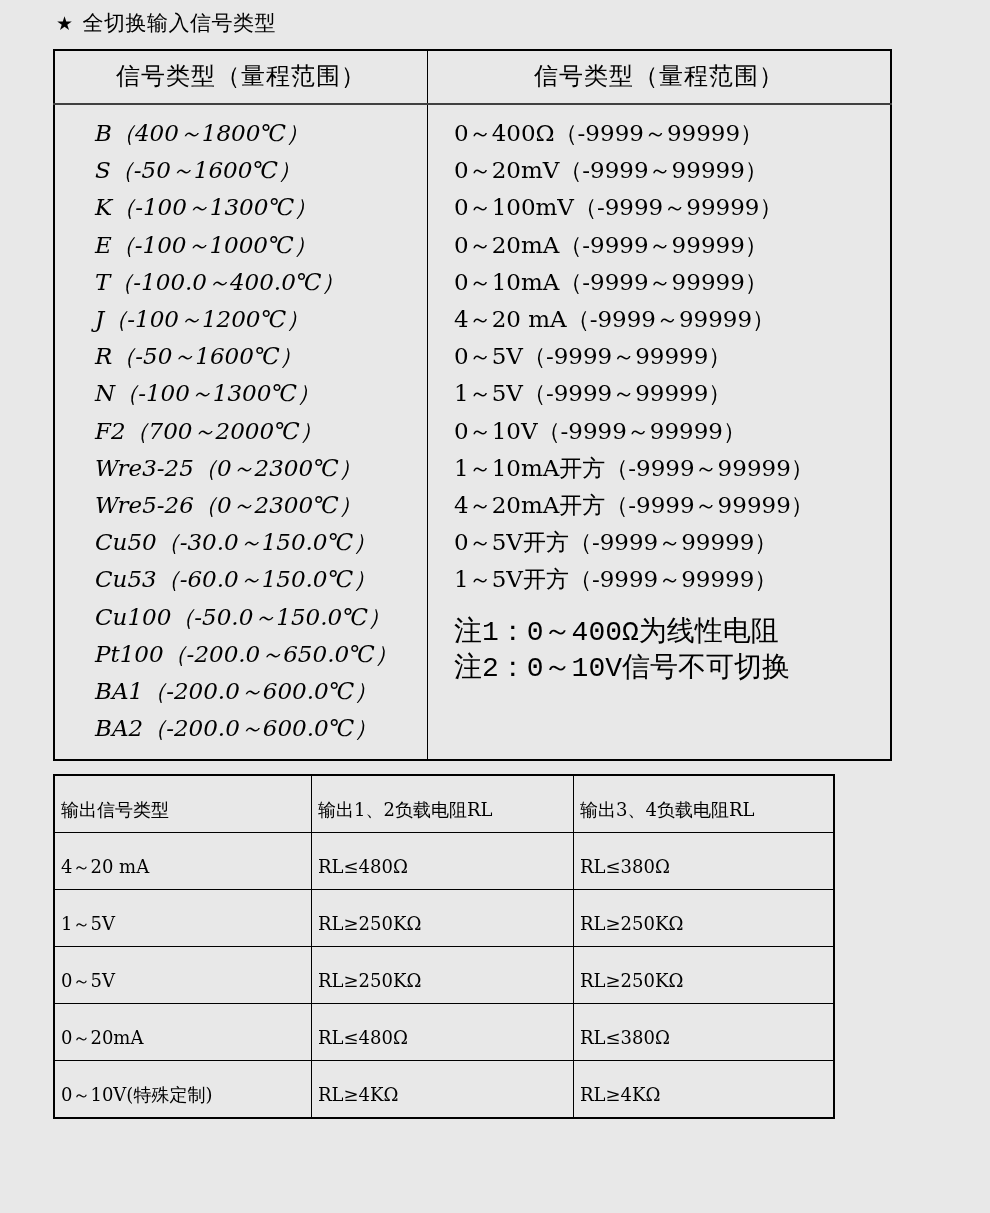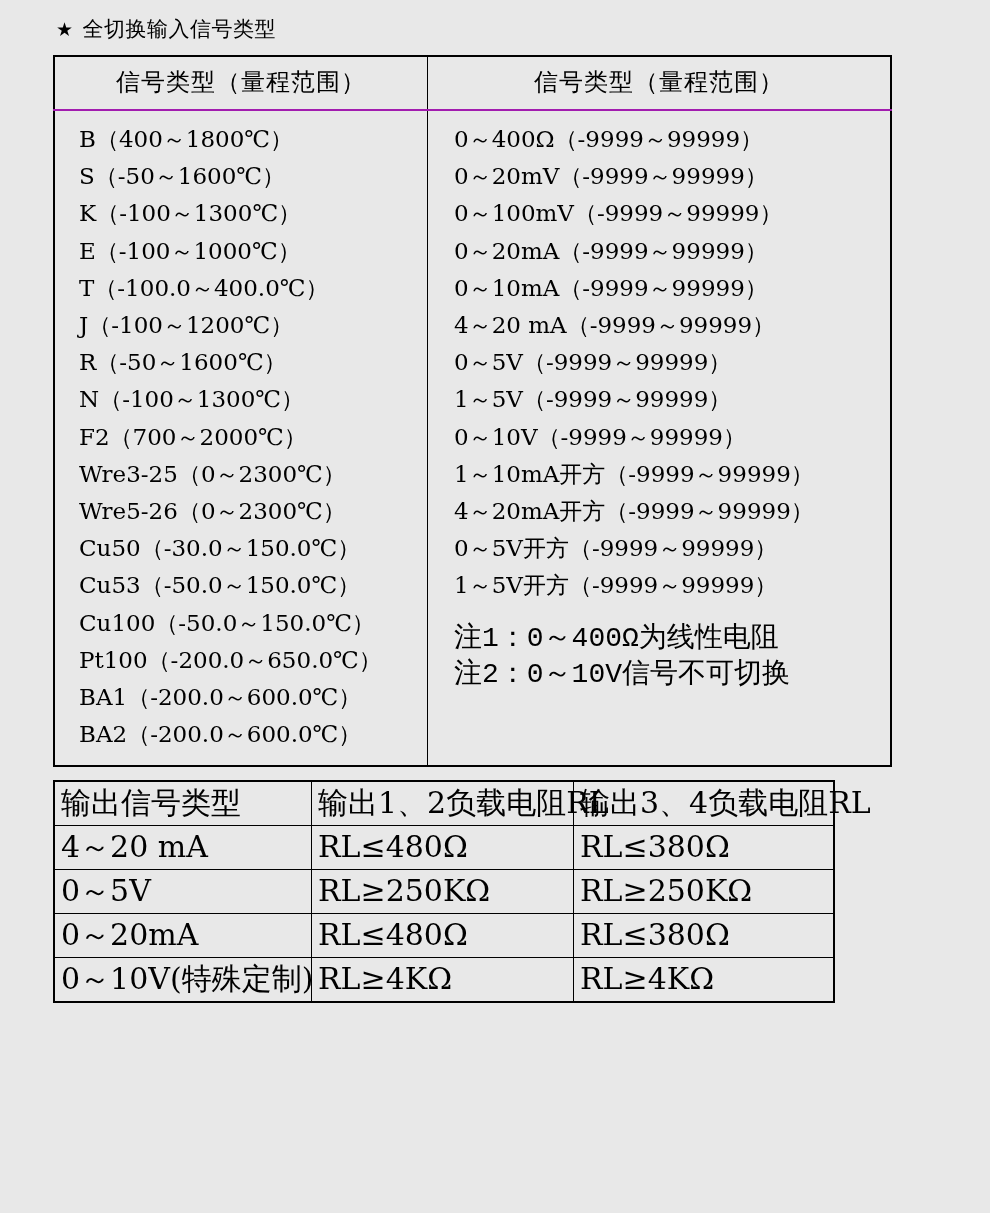--- a/index.html
+++ b/index.html
@@ -25,58 +25,58 @@
     font-family: "DejaVu Sans", "Liberation Sans", sans-serif;
     font-size: 21px;
     line-height: 26px;
     letter-spacing: 0.5px;
   }
   .section-title .star {
     font-size: 19px;
     margin-right: 9px;
   }
   #title-input {
-    padding-top: 16px;
+    padding-top: 10px;
     padding-left: 4px;
   }
   
   .t1-wrap {
     margin-top: 13px;
     margin-left: 1px;
   }
   table.sig {
     border-collapse: collapse;
     border: 2px solid #000;
     width: 836px;
     background: #e8e8e8;
     table-layout: fixed;
   }
   table.sig th, table.sig td {
     border: 1px solid #000;
     vertical-align: top;
   }
   table.sig th {
-    border-bottom: 2px solid #a21caf;
+    border-bottom: 2px solid #404040;
     font-weight: normal;
     font-size: 24px;
     padding: 9px 0 11px 0;
     text-align: center;
     letter-spacing: 1px;
   }
   table.sig td {
     padding: 10px 0 12px 0;
   }
   .col-left { width: 372px; }
   .col-right { width: 462px; }
   .li {
     font-size: 23px;
     line-height: 37.2px;
     white-space: nowrap;
   }
-  .pad-l { padding-left: 24px; }
+  .pad-l { padding-left: 40px; font-style: italic; }
   .pad-r { padding-left: 26px; }
   .note {
     font-size: 28px;
     line-height: 36px;
     white-space: nowrap;
     font-family: Liberation Mono, monospace;
   }
   .note-gap { height: 16px; }
   
   #title-output {
@@ -89,23 +89,23 @@
   }
   table.out {
     border-collapse: collapse;
     border: 2px solid #000;
     width: 760px;
     background: #e8e8e8;
     table-layout: fixed;
   }
   table.out td {
     border: 1px solid #000;
-    font-size: 30px;
+    font-size: 18px;
     line-height: 28px;
-    padding: 7px 0 8px 6px;
+    padding: 20px 0 8px 6px;
     white-space: nowrap;
   }
   table.out tr:first-child td {
     border-bottom: 1px solid #000;
   }
   .oc1 { width: 250px; }
   .oc2 { width: 255px; }
   .oc3 { width: 253px; }
 </style>
 </head>
@@ -131,21 +131,21 @@
           <div class="li pad-l">K（-100～1300℃）</div>
           <div class="li pad-l">E（-100～1000℃）</div>
           <div class="li pad-l">T（-100.0～400.0℃）</div>
           <div class="li pad-l">J（-100～1200℃）</div>
           <div class="li pad-l">R（-50～1600℃）</div>
           <div class="li pad-l">N（-100～1300℃）</div>
           <div class="li pad-l">F2（700～2000℃）</div>
           <div class="li pad-l">Wre3-25（0～2300℃）</div>
           <div class="li pad-l">Wre5-26（0～2300℃）</div>
           <div class="li pad-l">Cu50（-30.0～150.0℃）</div>
-          <div class="li pad-l">Cu53（-50.0～150.0℃）</div>
+          <div class="li pad-l">Cu53（-60.0～150.0℃）</div>
           <div class="li pad-l">Cu100（-50.0～150.0℃）</div>
           <div class="li pad-l">Pt100（-200.0～650.0℃）</div>
           <div class="li pad-l">BA1（-200.0～600.0℃）</div>
           <div class="li pad-l">BA2（-200.0～600.0℃）</div>
         </td>
         <td class="col-right">
           <div class="li pad-r">0～400Ω（-9999～99999）</div>
           <div class="li pad-r">0～20mV（-9999～99999）</div>
           <div class="li pad-r">0～100mV（-9999～99999）</div>
           <div class="li pad-r">0～20mA（-9999～99999）</div>
@@ -175,20 +175,25 @@
         <td class="oc1">输出信号类型</td>
         <td class="oc2">输出1、2负载电阻RL</td>
         <td class="oc3">输出3、4负载电阻RL</td>
       </tr>
       <tr>
         <td class="oc1">4～20 mA</td>
         <td class="oc2">RL≤480Ω</td>
         <td class="oc3">RL≤380Ω</td>
       </tr>
       <tr>
+        <td class="oc1">1～5V</td>
+        <td class="oc2">RL≥250KΩ</td>
+        <td class="oc3">RL≥250KΩ</td>
+      </tr>
+      <tr>
         <td class="oc1">0～5V</td>
         <td class="oc2">RL≥250KΩ</td>
         <td class="oc3">RL≥250KΩ</td>
       </tr>
       <tr>
         <td class="oc1">0～20mA</td>
         <td class="oc2">RL≤480Ω</td>
         <td class="oc3">RL≤380Ω</td>
       </tr>
       <tr>

